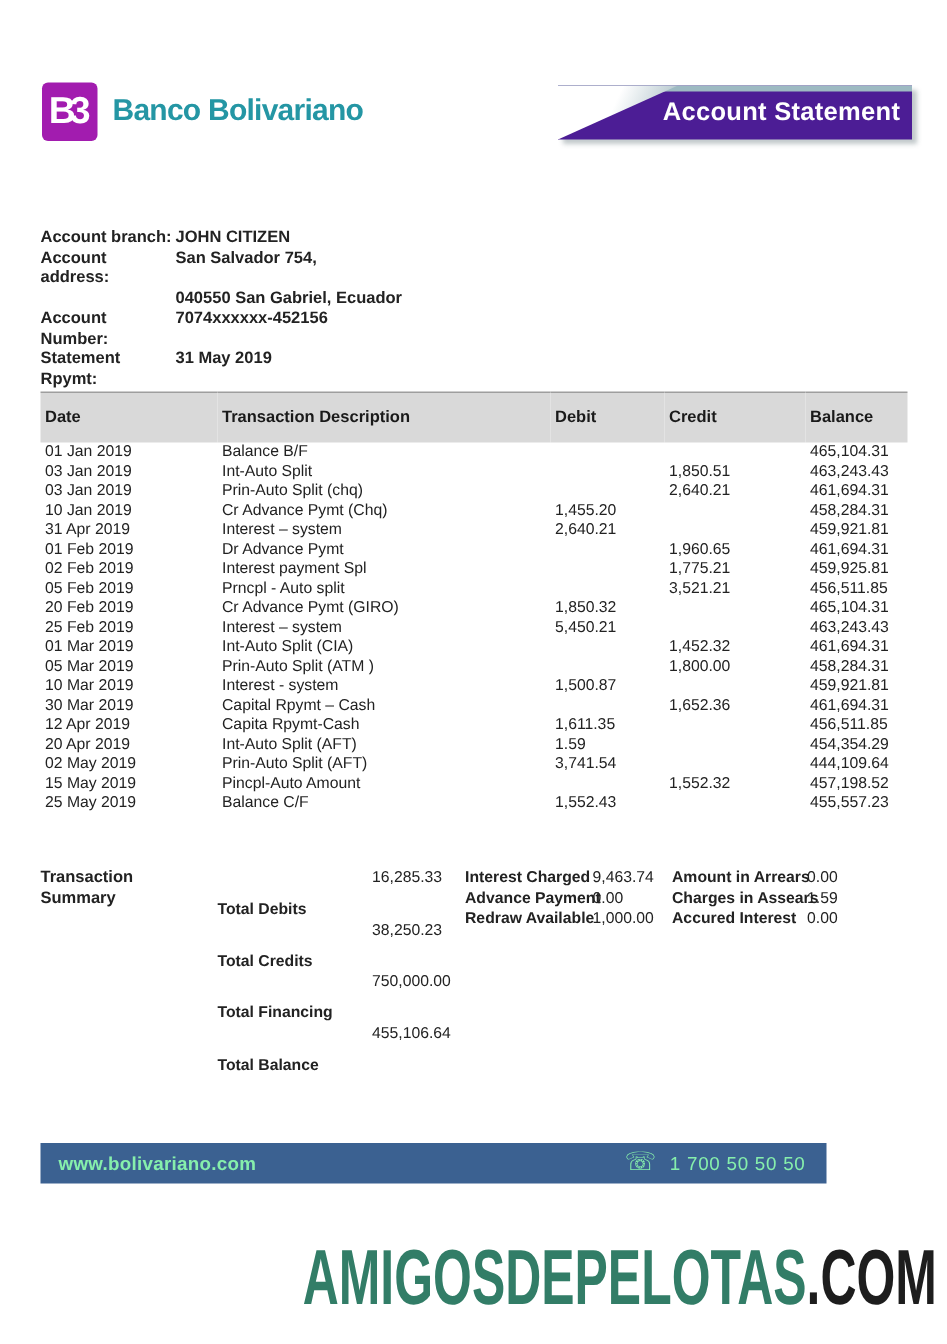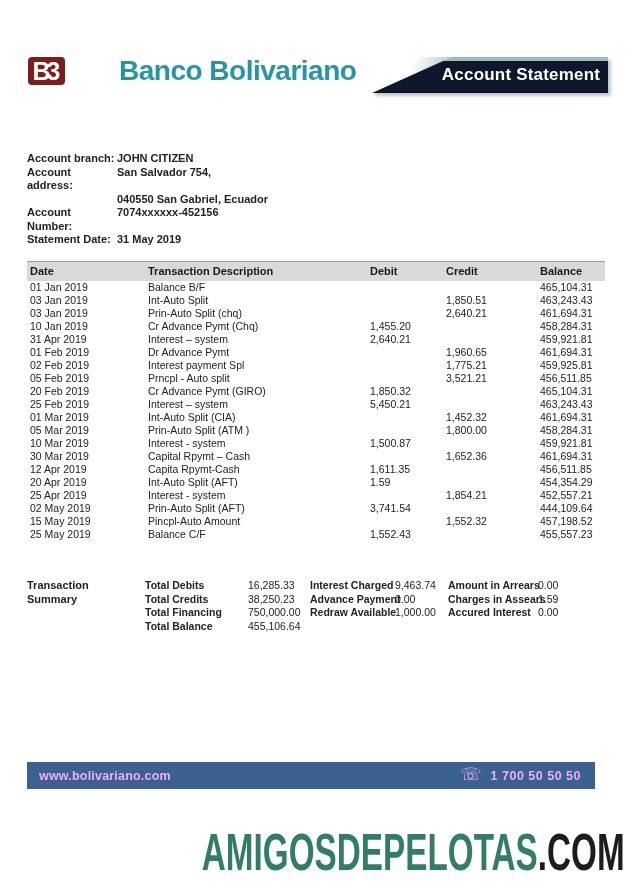--- a/index.html
+++ b/index.html
@@ -9,35 +9,34 @@
     font-family: "Liberation Sans", sans-serif;
     color: #222;
     position: relative;
     overflow: hidden;
   }
   .page { position: absolute; inset: 0; background: #fff; }
 
   
   .brand { position: absolute; left: 28px; top: 55px; display: flex; align-items: center; gap: 10px; }
   .logo-mark {
-    width: 37px; height: 28px; background: #7f1d1d; border-radius: 4px;
+    width: 37px; height: 39px; background: #a21caf; border-radius: 4px;
     display: flex; align-items: center; justify-content: center;
     color: #fff; font-weight: bold; font-size: 25px; letter-spacing: -4px;
     padding-right: 4px;
   }
   .logo-text {
-    color: #2496a4; font-size: 28px; font-weight: bold; letter-spacing: -0.5px;
+    color: #2496a4; font-size: 20px; font-weight: bold; letter-spacing: -0.5px;
     white-space: nowrap;
-    margin-left: 44px;
   }
 
   
   .banner {
     position: absolute; left: 372px; top: 57px; width: 236px; height: 36px;
-    background: #0f172a;
+    background: #4c1d95;
     box-shadow: 3px 3px 3px rgba(120,135,140,0.45);
   }
   .banner .stripe {
     position: absolute; left: 0; top: 0; right: 0; height: 4px;
     background: #9dbac2; z-index: 1;
   }
   .banner .flag-cut {
     position: absolute; left: 0; top: 0; width: 80px; height: 36px;
     background: linear-gradient(115deg, #ffffff 45%, #c2d1d6 78%, #7f9aa3 100%);
     clip-path: polygon(0 0, 100% 0, 0 100%);
@@ -62,53 +61,53 @@
     border-collapse: collapse; table-layout: fixed;
   }
   .txn-table col.c-date { width: 118px; }
   .txn-table col.c-desc { width: 222px; }
   .txn-table col.c-debit { width: 76px; }
   .txn-table col.c-credit { width: 94px; }
   .txn-table col.c-balance { width: 68px; }
   .txn-table thead th {
     background: #d9d9d9; border-top: 1px solid #9e9e9e;
     text-align: left; font-size: 11px; font-weight: bold; color: #1a1a1a;
-    height: 19px; padding: 0 0 0 3px; vertical-align: middle; margin-left: 40px;
+    height: 33px; padding: 0 0 0 3px; vertical-align: middle; margin-left: 40px;
   }
   .txn-table tbody td {
     font-size: 10.5px; color: #222; height: 13px; line-height: 13px;
     padding: 0 0 0 3px; white-space: nowrap; overflow: hidden;
   }
 
   
   .summary { position: absolute; left: 27px; top: 579px; width: 578px; height: 60px; }
   .summary .heading {
     position: absolute; left: 0; top: 0; font-size: 11px; font-weight: bold; line-height: 13.5px;
   }
   .sgroup { position: absolute; top: 0; font-size: 10.5px; line-height: 13.5px; }
   .sgroup.g0 { left: 118px; }
   .sgroup.g1 { left: 283px; }
   .sgroup.g2 { left: 421px; }
   .srow { display: flex; white-space: nowrap; }
   .slabel { font-weight: bold; display: inline-block; }
-  .g0 .slabel { width: 103px; }
+  .g0 .slabel { width: 103px; margin-top: 21px; }
   .g1 .slabel { width: 85px; }
   .g2 .slabel { width: 90px; }
 
   
   .footer-bar {
-    position: absolute; left: 27px; top: 762px; width: 568px; height: 27px;
-    background: #3b6191; color: #f0abfc;
+    position: absolute; left: 27px; top: 762px; width: 524px; height: 27px;
+    background: #3b6191; color: #86efac;
     display: flex; align-items: center; justify-content: space-between;
     padding: 0 14px 0 12px;
   }
   .footer-site { font-size: 12.5px; font-weight: bold; letter-spacing: 0.2px; }
   .footer-right { display: flex; align-items: center; gap: 9px; }
   .phone-icon { font-size: 17px; line-height: 1; position: relative; top: -1px; }
-  .footer-phone { font-size: 12.5px; font-weight: bold; letter-spacing: 0.5px; }
+  .footer-phone { font-size: 12.5px; font-weight: normal; letter-spacing: 0.5px; }
 
   
   .watermark {
     position: absolute; top: 826px; right: 6px;
     font-size: 52px; font-weight: bold; white-space: nowrap;
     transform: scaleX(0.64); transform-origin: right center;
     letter-spacing: 0px; line-height: 1;
   }
   .wm-green { color: #327d67; }
   .wm-dark { color: #1d1d1d; }
@@ -133,21 +132,21 @@
 
   <div class="account-info" id="account-info">
       <div>Account branch:</div>
       <div>JOHN CITIZEN</div>
       <div>Account address:</div>
       <div>San Salvador 754,</div>
       <div></div>
       <div>040550 San Gabriel, Ecuador</div>
       <div>Account Number:</div>
       <div>7074xxxxxx-452156</div>
-      <div>Statement Date:</div>
+      <div>Statement Rpymt:</div>
       <div>31 May 2019</div>
     </div>
 
   <table class="txn-table">
     <colgroup>
       <col class="c-date">
         <col class="c-desc">
         <col class="c-debit">
         <col class="c-credit">
         <col class="c-balance">
@@ -268,27 +267,20 @@
           <td>456,511.85</td>
         </tr>
         <tr>
           <td>20 Apr 2019</td>
           <td>Int-Auto Split (AFT)</td>
           <td>1.59</td>
           <td></td>
           <td>454,354.29</td>
         </tr>
         <tr>
-          <td>25 Apr 2019</td>
-          <td>Interest - system</td>
-          <td></td>
-          <td>1,854.21</td>
-          <td>452,557.21</td>
-        </tr>
-        <tr>
           <td>02 May 2019</td>
           <td>Prin-Auto Split (AFT)</td>
           <td>3,741.54</td>
           <td></td>
           <td>444,109.64</td>
         </tr>
         <tr>
           <td>15 May 2019</td>
           <td>Pincpl-Auto Amount</td>
           <td></td>

